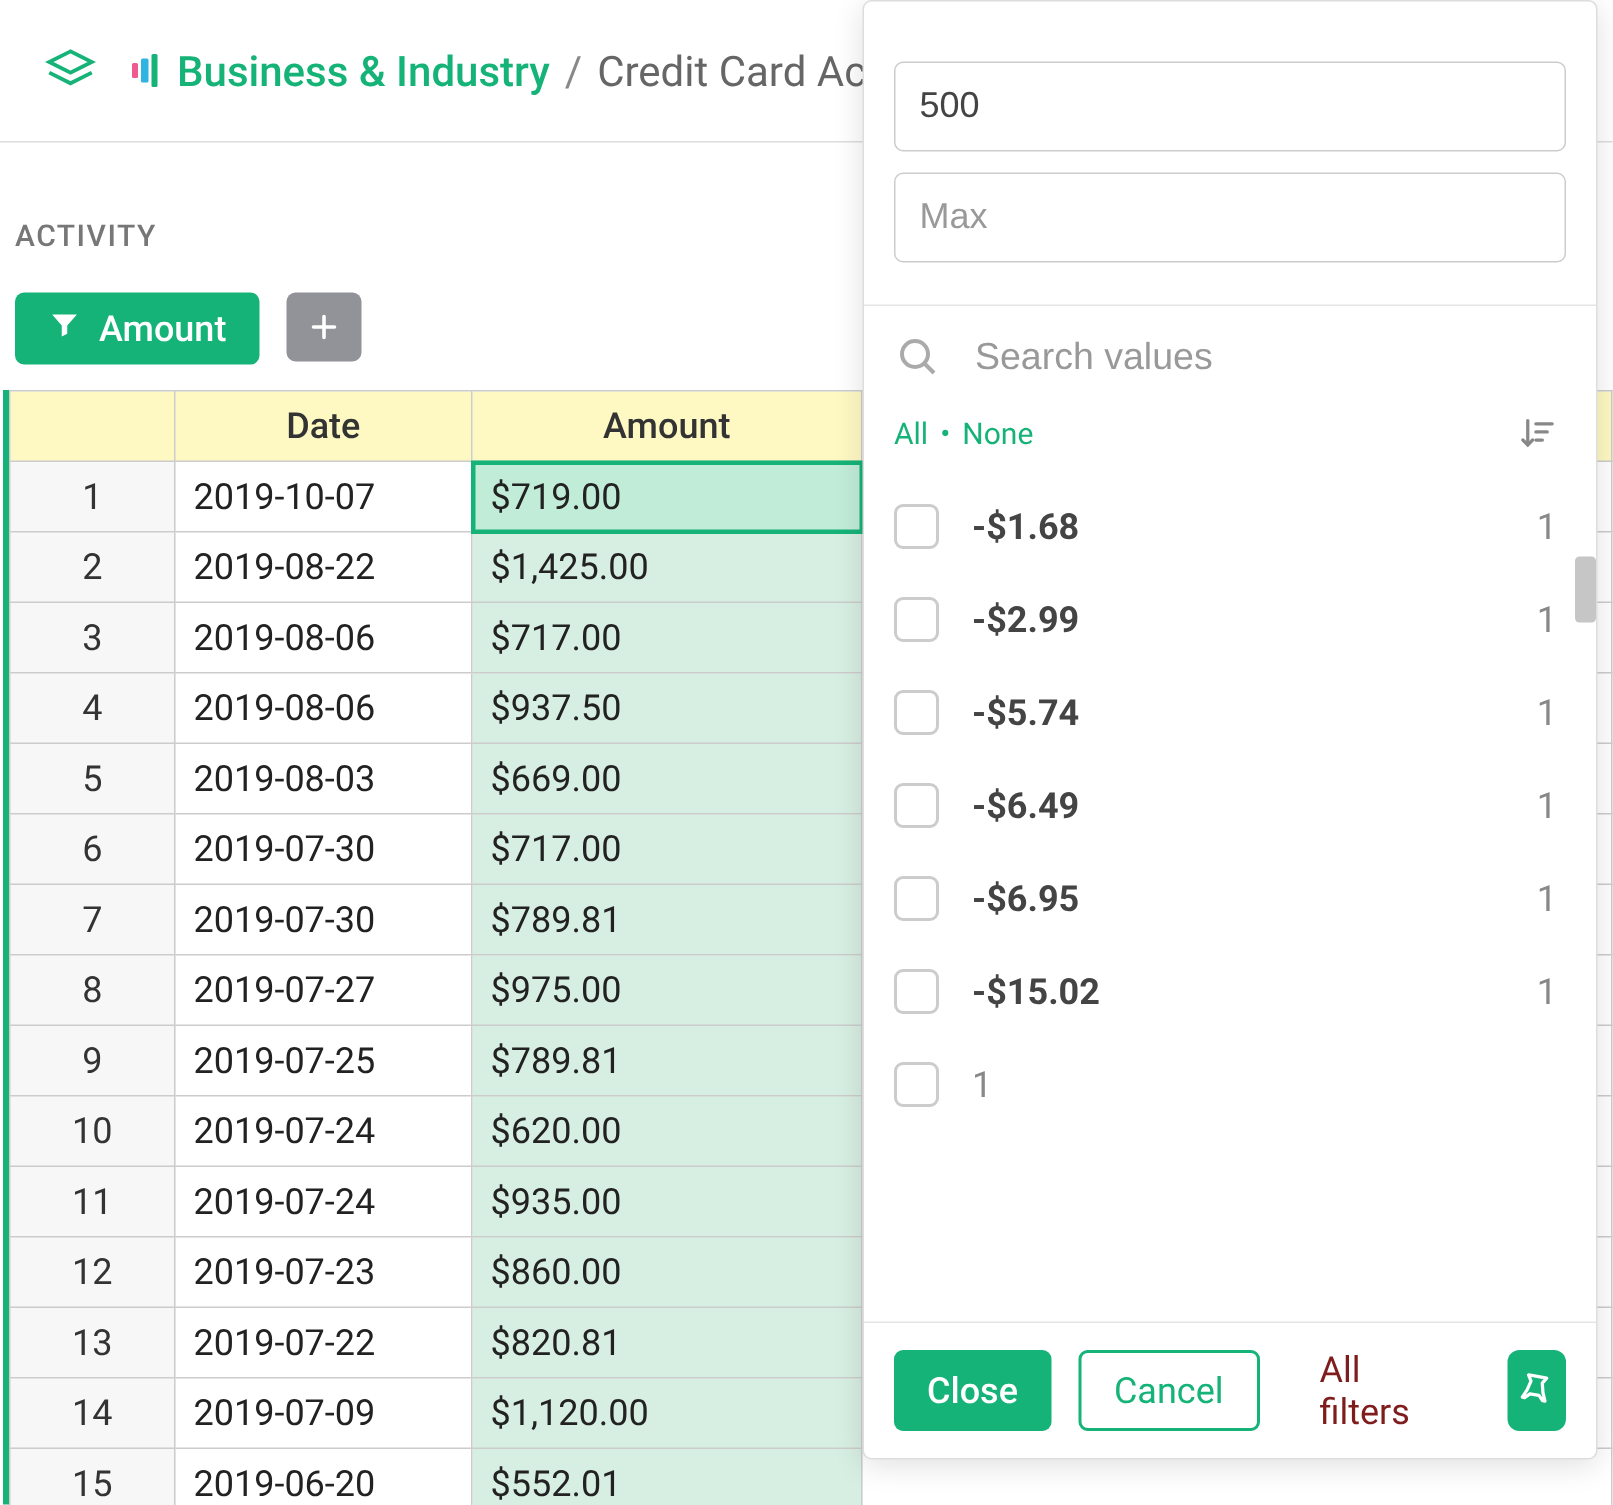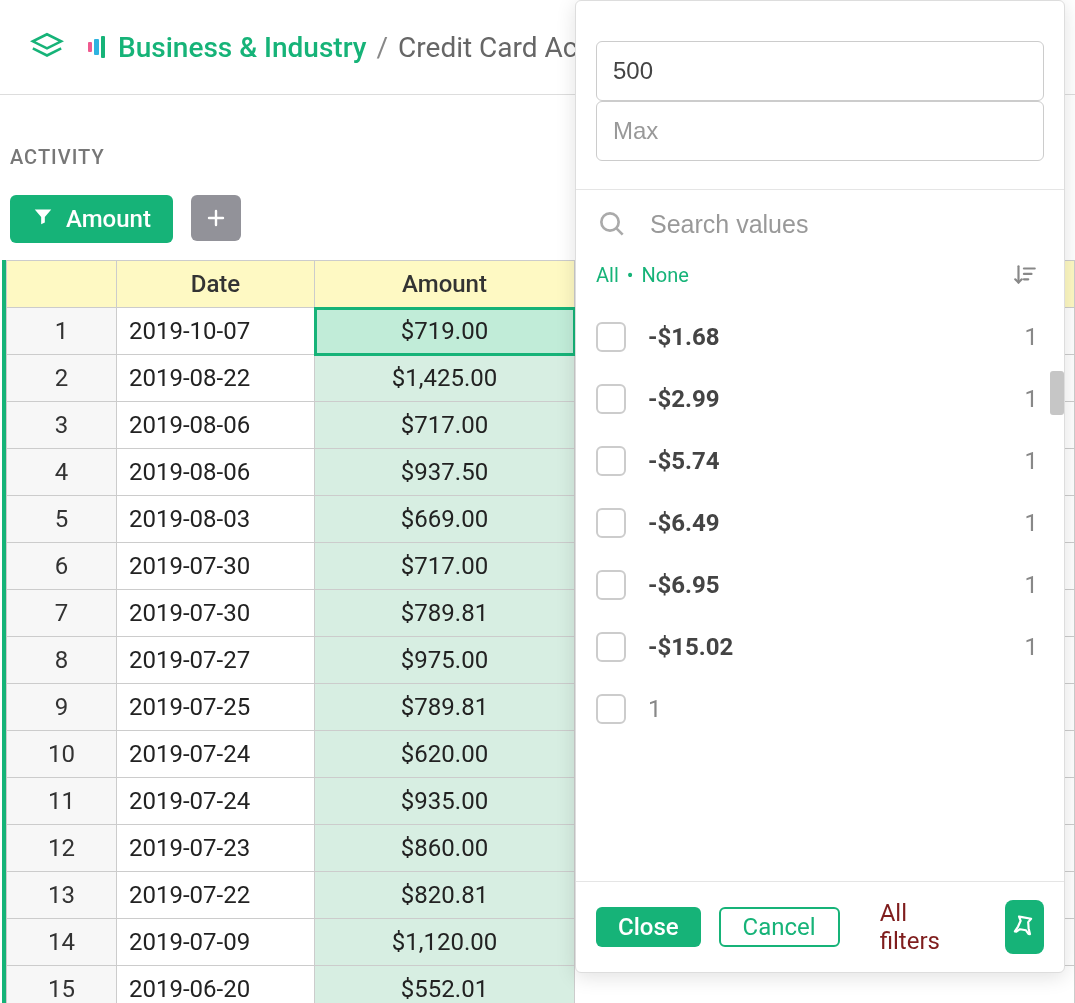--- a/index.html
+++ b/index.html
@@ -23,26 +23,26 @@
   
   .grid-wrap { position:absolute; top:260px; left:2px; right:0; bottom:0; border-left:4px solid #16B378; }
   table.grid { border-collapse:collapse; table-layout:fixed; width:100%; }
   .grid th, .grid td { border:1px solid #ccc; font-size:24px; padding:9px 12px; height:46px; }
   .grid th { background:#fef9c3; font-weight:500; color:#333; }
   .grid td.rownum { background:#f7f7f7; text-align:center; color:#333; width:110px; }
   .grid col.col-row { width:110px; }
   .grid col.col-date { width:198px; }
   .grid col.col-amt { width:260px; }
   .grid td.date { text-align:left; }
-  .grid td.amt { text-align:center; background:#d7eee2; }
+  .grid td.amt { text-align:left; background:#d7eee2; }
   .grid tr.active td.amt { background:#c1ecd8; outline:3px solid #16B378; outline-offset:-2px; }
 
   
   .popup { position:absolute; top:0; left:575px; width:490px; height:973px; background:#fff; border:1px solid #ddd; border-radius:6px; box-shadow:0 4px 20px rgba(0,0,0,0.12); display:flex; flex-direction:column; }
-  .popup-top { padding:40px 20px 18px 20px; display:flex; flex-direction:column; }
+  .popup-top { padding:40px 20px 18px 20px; display:flex; flex-direction:column; gap:14px; }
   .num-input { width:100%; height:60px; border:1px solid #ccc; border-radius:6px; padding:0 16px; font-size:24px; color:#444; }
   .num-input::placeholder { color:#999; }
   .popup-sep { height:1px; background:#e5e5e5; margin-top:10px; }
 
   .search-row { display:flex; align-items:center; padding:18px 20px; gap:22px; }
   .search-row input { flex:1; border:none; font-size:25px; color:#444; outline:none; }
   .search-row input::placeholder { color:#999; }
   .search-icon { width:32px; height:32px; color:#aaa; }
 
   .allnone-row { display:flex; align-items:center; justify-content:space-between; padding:4px 26px 12px 20px; font-size:20px; }
@@ -50,21 +50,21 @@
   .allnone-row .dot { color:#16B378; margin:0 8px; }
   .sort-icon { color:#888; width:26px; height:26px; }
 
   .values { flex:1; overflow:hidden; padding:6px 0 0 0; }
   .value-row { display:flex; align-items:center; padding:16px 26px 16px 20px; gap:22px; font-size:24px; color:#444; }
   .checkbox { width:30px; height:30px; border:2px solid #ccc; border-radius:6px; flex-shrink:0; }
   .value-label { flex:1;font-weight:bold; }
   .value-count { color:#888; }
 
   .popup-footer { border-top:1px solid #e5e5e5; padding:18px 20px; display:flex; align-items:center; gap:18px; }
-  .btn { height:40px; border-radius:6px; font-size:24px; padding:0 22px; display:flex; align-items:center; justify-content:center; cursor:pointer; }
+  .btn { height:54px; border-radius:6px; font-size:24px; padding:0 22px; display:flex; align-items:center; justify-content:center; cursor:pointer; }
   .btn-primary { background:#16B378; color:#fff; font-weight:500; }
   .btn-outline { background:#fff; color:#16B378; border:2px solid #16B378; }
   .btn-link { color:#7f1d1d; background:transparent; }
   .spacer { flex:1; }
   .pin-btn { width:54px; height:54px; border-radius:8px; background:#16B378; color:#fff; display:flex; align-items:center; justify-content:center; }
 
   .scrollbar-thumb { position:absolute; right:0; top:370px; width:14px; height:44px; background:#c6c6c6; border-radius:3px; }
 </style>
 </head>
 <body>

